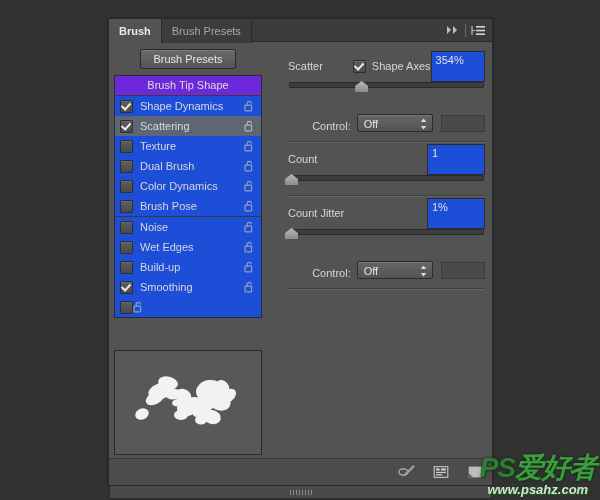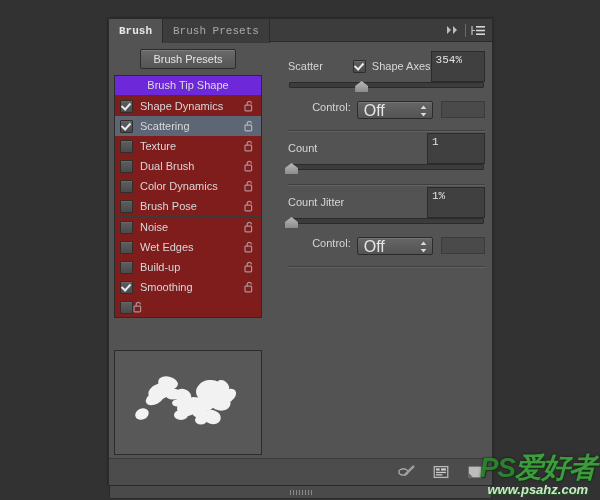--- a/index.html
+++ b/index.html
@@ -43,21 +43,20 @@
   .tab {
     padding: 12px 10px;
     display: flex;
     align-items: center;
     font-size: 11px;
     color: #a8a8a8;
     border-right: 1px solid #2b2b2b;
     background: #3c3c3c;
     cursor: default;
     white-space: nowrap;
-    font-family: Liberation Mono, monospace;
   }
   .tab.active {
     background: #535353;
     color: #e8e8e8;
     font-weight: bold;
   }
   .tabbar-spacer { flex: 1; background: #3c3c3c; }
   .tabbar-right {
     display: flex;
     align-items: center;
@@ -126,21 +125,21 @@
     border-bottom: 1px solid #3a3a3a;
     cursor: default;
   }
   .row {
     height: 20px;
     display: flex;
     align-items: center;
     padding: 0 6px 0 5px;
     position: relative;
     cursor: default;
-    background: #7f1d1d;
+    background: #1d4ed8;
   }
   .row.sel { background: #5c6675; }
   .row.group-end { border-bottom: 1px solid #3a3a3a; }
 
   .cb {
     width: 11px;
     height: 11px;
     border: 1px solid #2e2e2e;
     background: linear-gradient(#5e5e5e, #4a4a4a);
     border-radius: 1px;
@@ -203,28 +202,27 @@
     font-size: 11px;
     color: #d6d6d6;
     white-space: nowrap;
     cursor: default;
   }
   .numfield {
     margin-left: auto;
     width: 58px;
     height: 31px;
     line-height: 17px;
-    background: #404040;
+    background: #1d4ed8;
     border: 1px solid #2b2b2b;
     color: #e2e2e2;
     font-size: 11px;
     padding: 0 4px;
     box-sizing: border-box;
     cursor: text;
-    font-family: Liberation Mono, monospace;
   }
 
   .axes-check {
     display: flex;
     align-items: center;
     margin-left: 30px;
     cursor: default;
   }
   .axes-check .cb { margin-right: 6px; }
 
@@ -247,34 +245,34 @@
     top: 2px;
     width: 13px;
     height: 11px;
     margin-left: -6px;
     background: linear-gradient(#b8b8b8, #8c8c8c);
     clip-path: polygon(50% 0%, 100% 45%, 100% 100%, 0% 100%, 0% 45%);
   }
 
   .selrow {
     display: flex;
-    align-items: flex-start;
+    align-items: flex-end;
     height: 20px;
-    margin-top: 8px;
+    margin-top: 19px;
   }
   .selrow .ctl-label { width: 83px; text-align: right; padding-right: 6px; }
   .select {
     position: relative;
     width: 98px;
     height: 18px;
     background: linear-gradient(#666, #535353);
     border: 1px solid #2b2b2b;
     border-radius: 2px;
     color: #e6e6e6;
-    font-size: 16px;
+    font-size: 11px;
     line-height: 18px;
     padding-left: 6px;
     box-sizing: border-box;
     cursor: default;
     box-shadow: inset 0 1px 0 rgba(255,255,255,0.1);
   }
   .spin {
     position: absolute;
     right: 5px; top: 3px;
     width: 7px; height: 12px;

